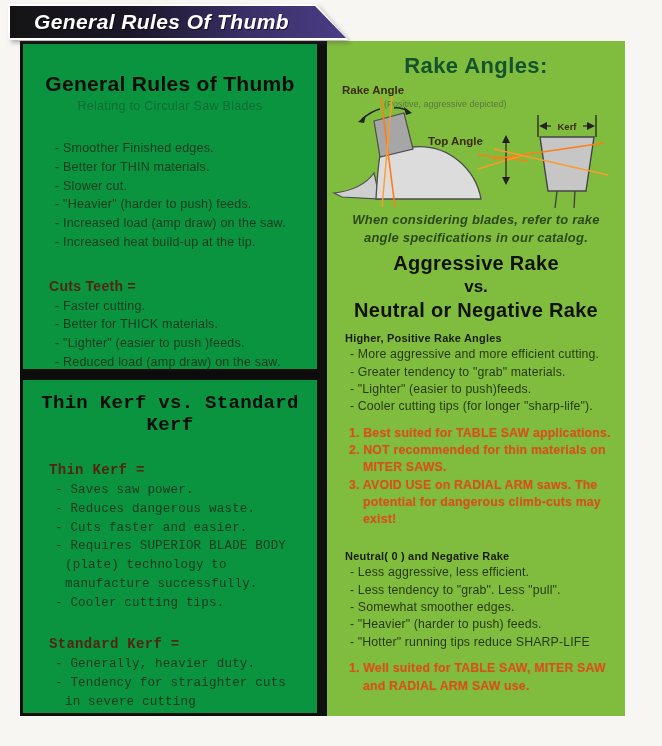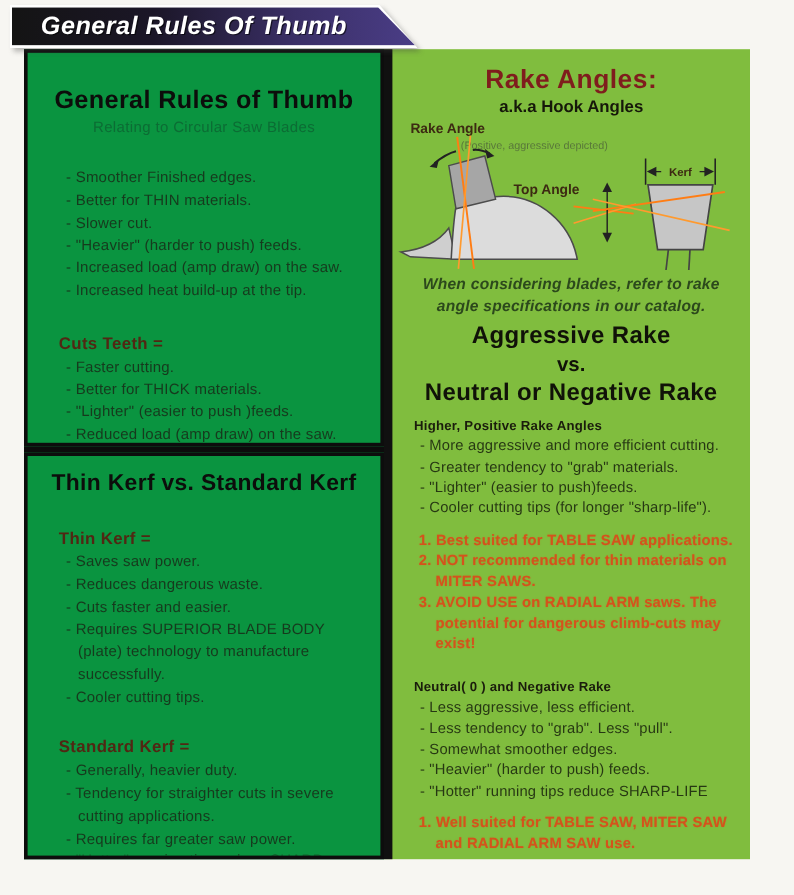--- a/index.html
+++ b/index.html
@@ -26,40 +26,40 @@
   }
   .banner-text{
     color:#ffffff;font-weight:bold;font-style:italic;font-size:21px;
     letter-spacing:.4px;padding-left:24px;white-space:nowrap;
     text-shadow:1px 1px 0 rgba(0,0,0,.6);
   }
   
   .left-col{position:absolute;left:20px;top:41px;width:300px;height:675px;background:#0c0c0c;}
   .gbox{background:#0a9440;border:3px solid #0d0d0d;box-sizing:border-box;overflow:hidden;}
   .box1{height:331px;}
-  .box2{height:339px;margin-top:5px;}
+  .box2{height:339px;margin-top:5px;font-family:Liberation Mono, monospace;}
   .right-col{
     position:absolute;left:320px;top:41px;width:305px;height:675px;
     background:#80bd3e;border-left:7px solid #101010;box-sizing:border-box;overflow:hidden;
   }
   
   .box-title{font-weight:bold;color:#0c0d0b;text-align:center;letter-spacing:.3px;}
   .box1 .box-title{font-size:21px;margin-top:28px;}
   .box2 .box-title{font-size:19px;margin-top:12px;}
   .box-subtitle{
     text-align:center;font-size:12.5px;color:#0c6c34;margin-top:3px;letter-spacing:.3px;
   }
   .section{margin:26px 14px 0 26px;}
   .sec-head{font-weight:bold;font-size:14px;color:#512713;letter-spacing:.3px;margin-bottom:3px;}
   .li{
     font-size:12.5px;line-height:1.5;color:rgba(26,38,22,.82);
     padding-left:16px;text-indent:-10px;letter-spacing:.2px;
   }
   
-  .r-title{font-weight:bold;font-size:22px;color:#7f1d1d;text-align:center;margin-top:12px;letter-spacing:.4px;}
+  .r-title{font-weight:bold;font-size:22px;color:#14532d;text-align:center;margin-top:12px;letter-spacing:.4px;}
   .r-subtitle{font-weight:bold;font-size:14px;color:#16180a;text-align:center;margin-top:1px;}
   .diagram{display:block;margin:2px auto 0 auto;}
   .r-note{
     font-style:italic;font-size:13px;color:#2c491c;text-align:center;
     margin:2px 10px 6px 10px;line-height:1.35;font-weight:600;letter-spacing:.2px;
   }
   .vs-line1,.vs-line3{font-weight:bold;font-size:20px;color:#101208;text-align:center;letter-spacing:.3px;}
   .vs-line2{font-weight:bold;font-size:17px;color:#101208;text-align:center;margin:2px 0;}
   .r-section{margin:10px 8px 0 18px;}
   .r-sec-head{font-weight:bold;font-size:11px;color:#1a1c0c;margin-bottom:2px;letter-spacing:.2px;}
@@ -133,21 +133,20 @@
           <div class="li">- Tendency for straighter cuts in severe cutting applications.</div>
           <div class="li">- Requires far greater saw power.</div>
           <div class="li">- "Hotter" running tips reduce SHARP-LIFE.</div>
         </div>
     </div>
   </div>
 </div>
 
 <div class="right-col">
   <div class="r-title">Rake Angles:</div>
-  <div class="r-subtitle">a.k.a Hook Angles</div>
 
   <svg class="diagram" width="296" height="128" viewBox="0 0 296 128">
 
     <text x="14" y="13" font-size="11.5" font-weight="bold" fill="#3c2a12">Rake Angle</text>
     <text x="56" y="26" font-size="9" fill="#55703a" opacity="0.9">(Positive, aggressive depicted)</text>
 
     <path d="M 6,112 C 24,110 38,103 46,92 L 52,118 L 14,116 Z" fill="#cfcfcf" stroke="#4c4c4c" stroke-width="1.2"></path>
     <path d="M 48,118 C 49,100 50,86 52,74 L 84,66 C 122,62 148,90 153,118 Z" fill="#dcdcdc" stroke="#4c4c4c" stroke-width="1.3"></path>
     <polygon points="46,40 76,32 85,68 52,76" fill="#a6a6a6" stroke="#4c4c4c" stroke-width="1.2"></polygon>
 

